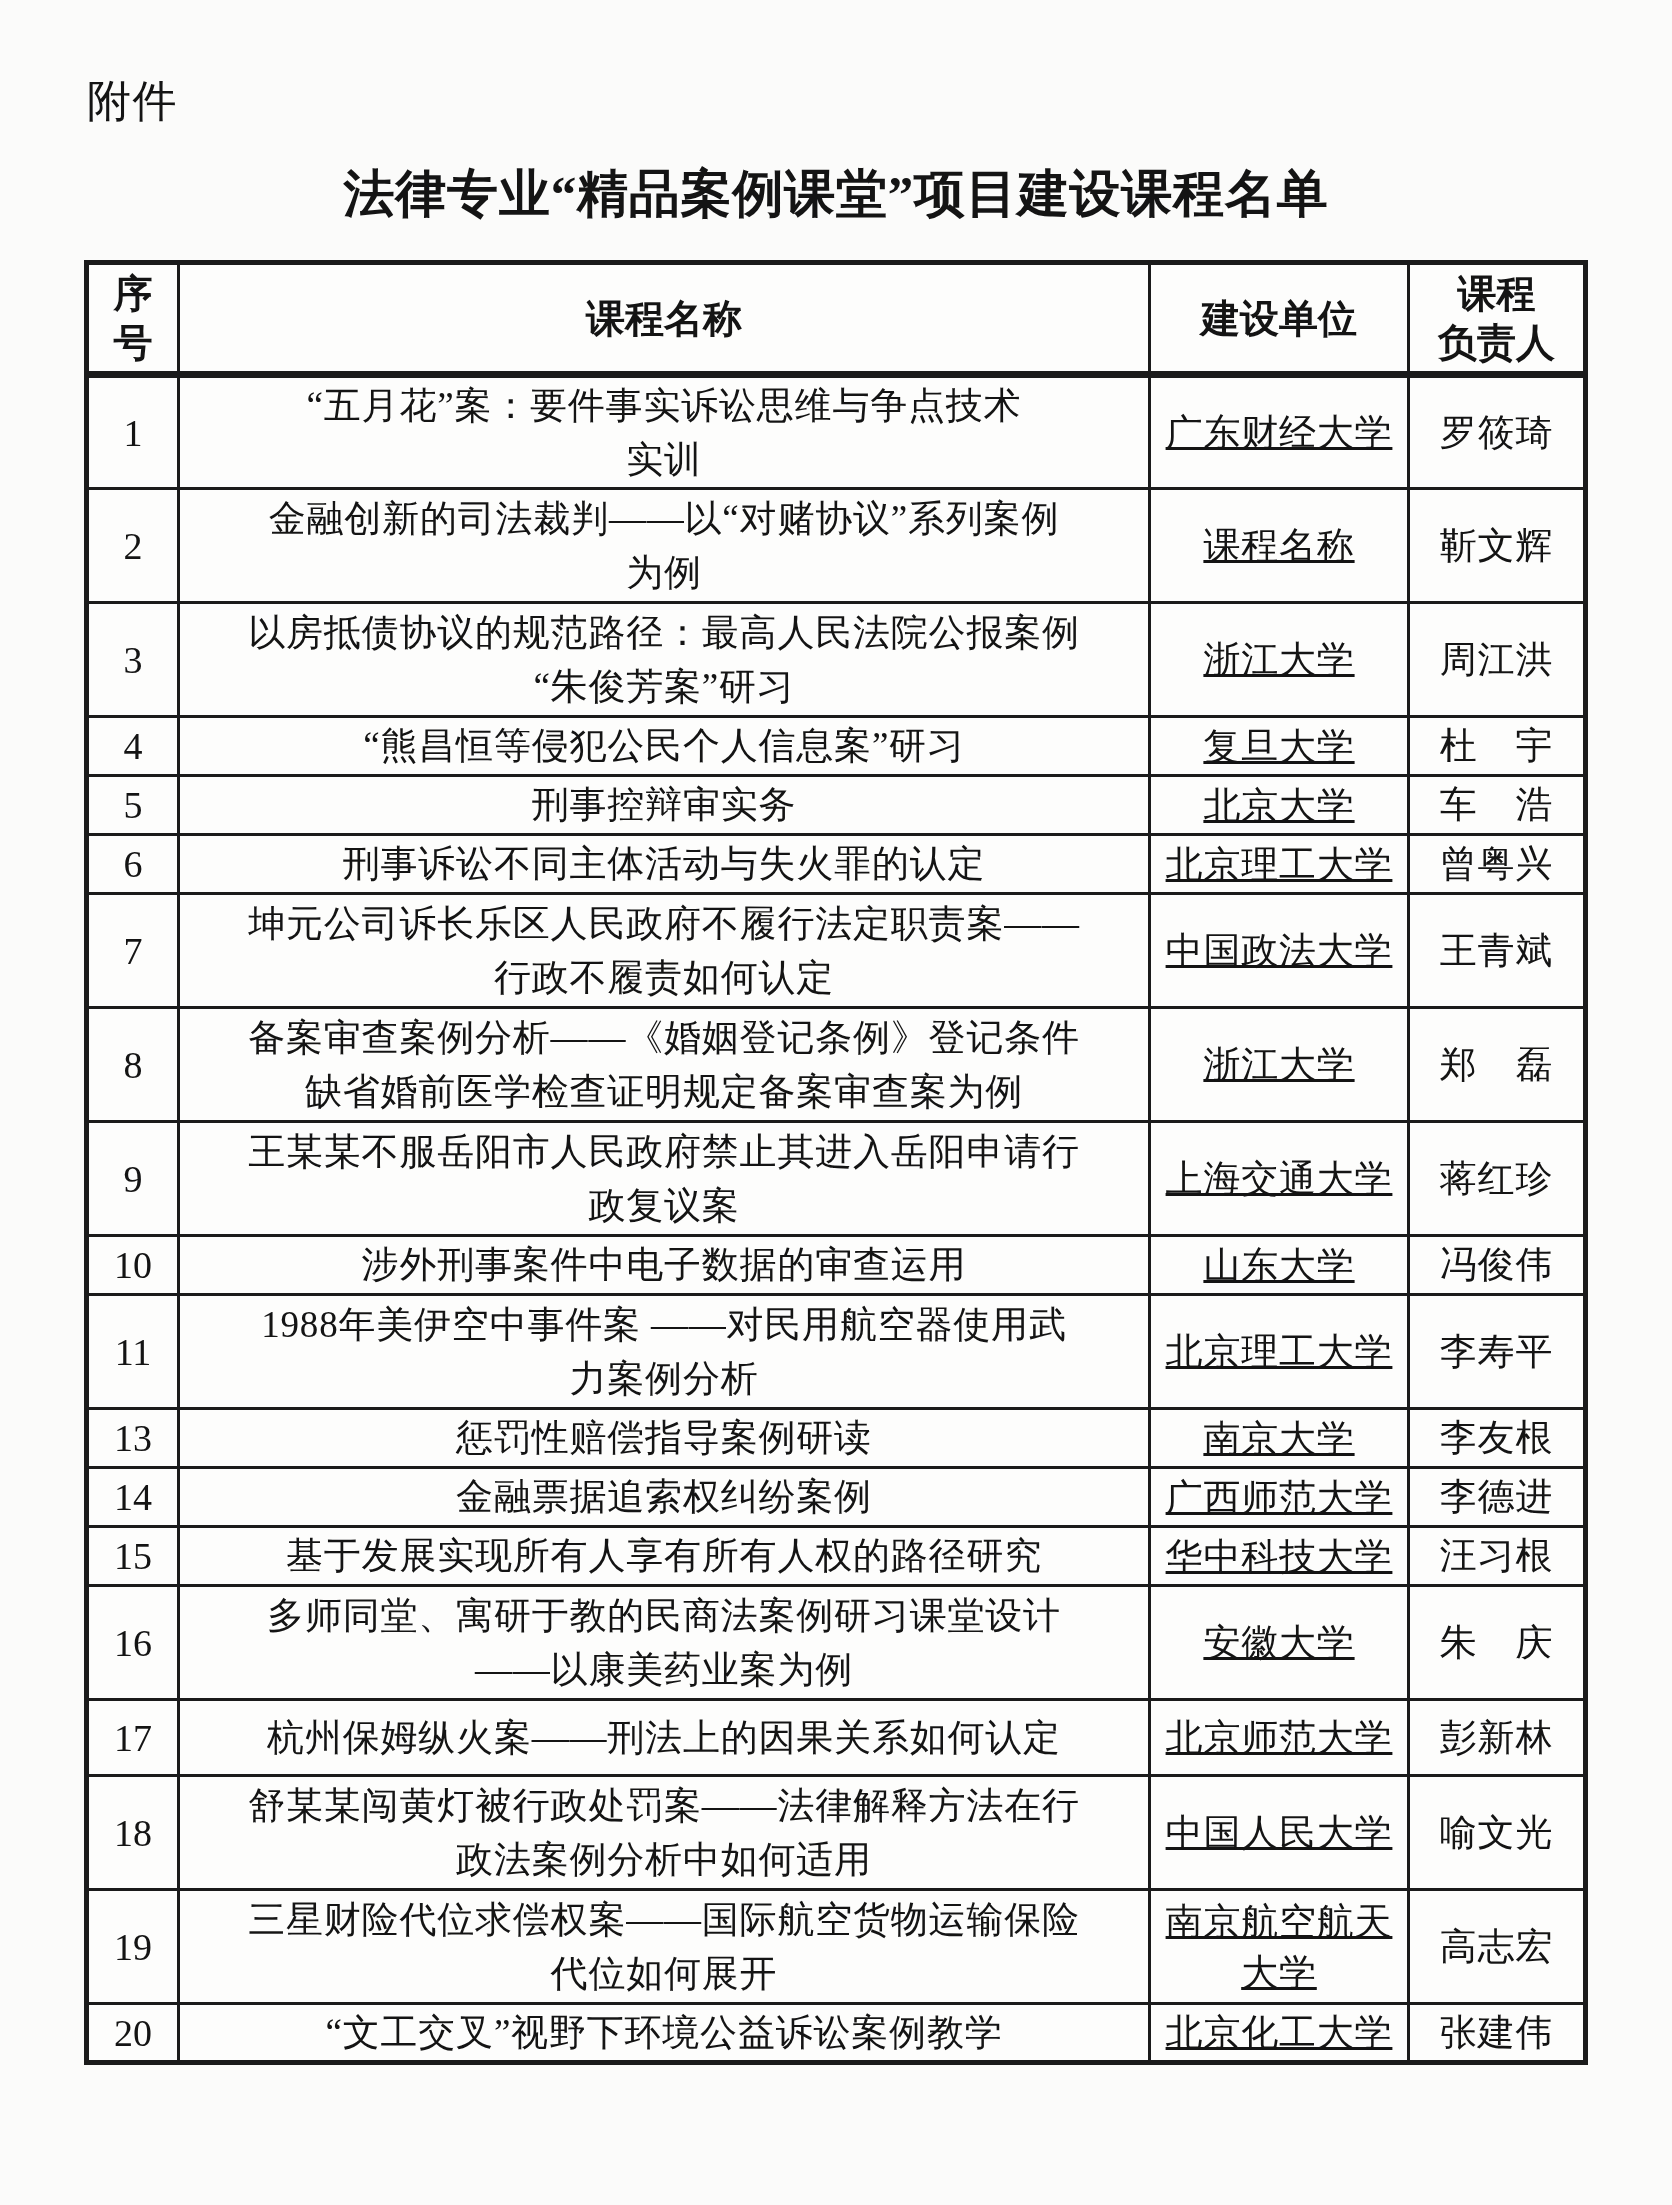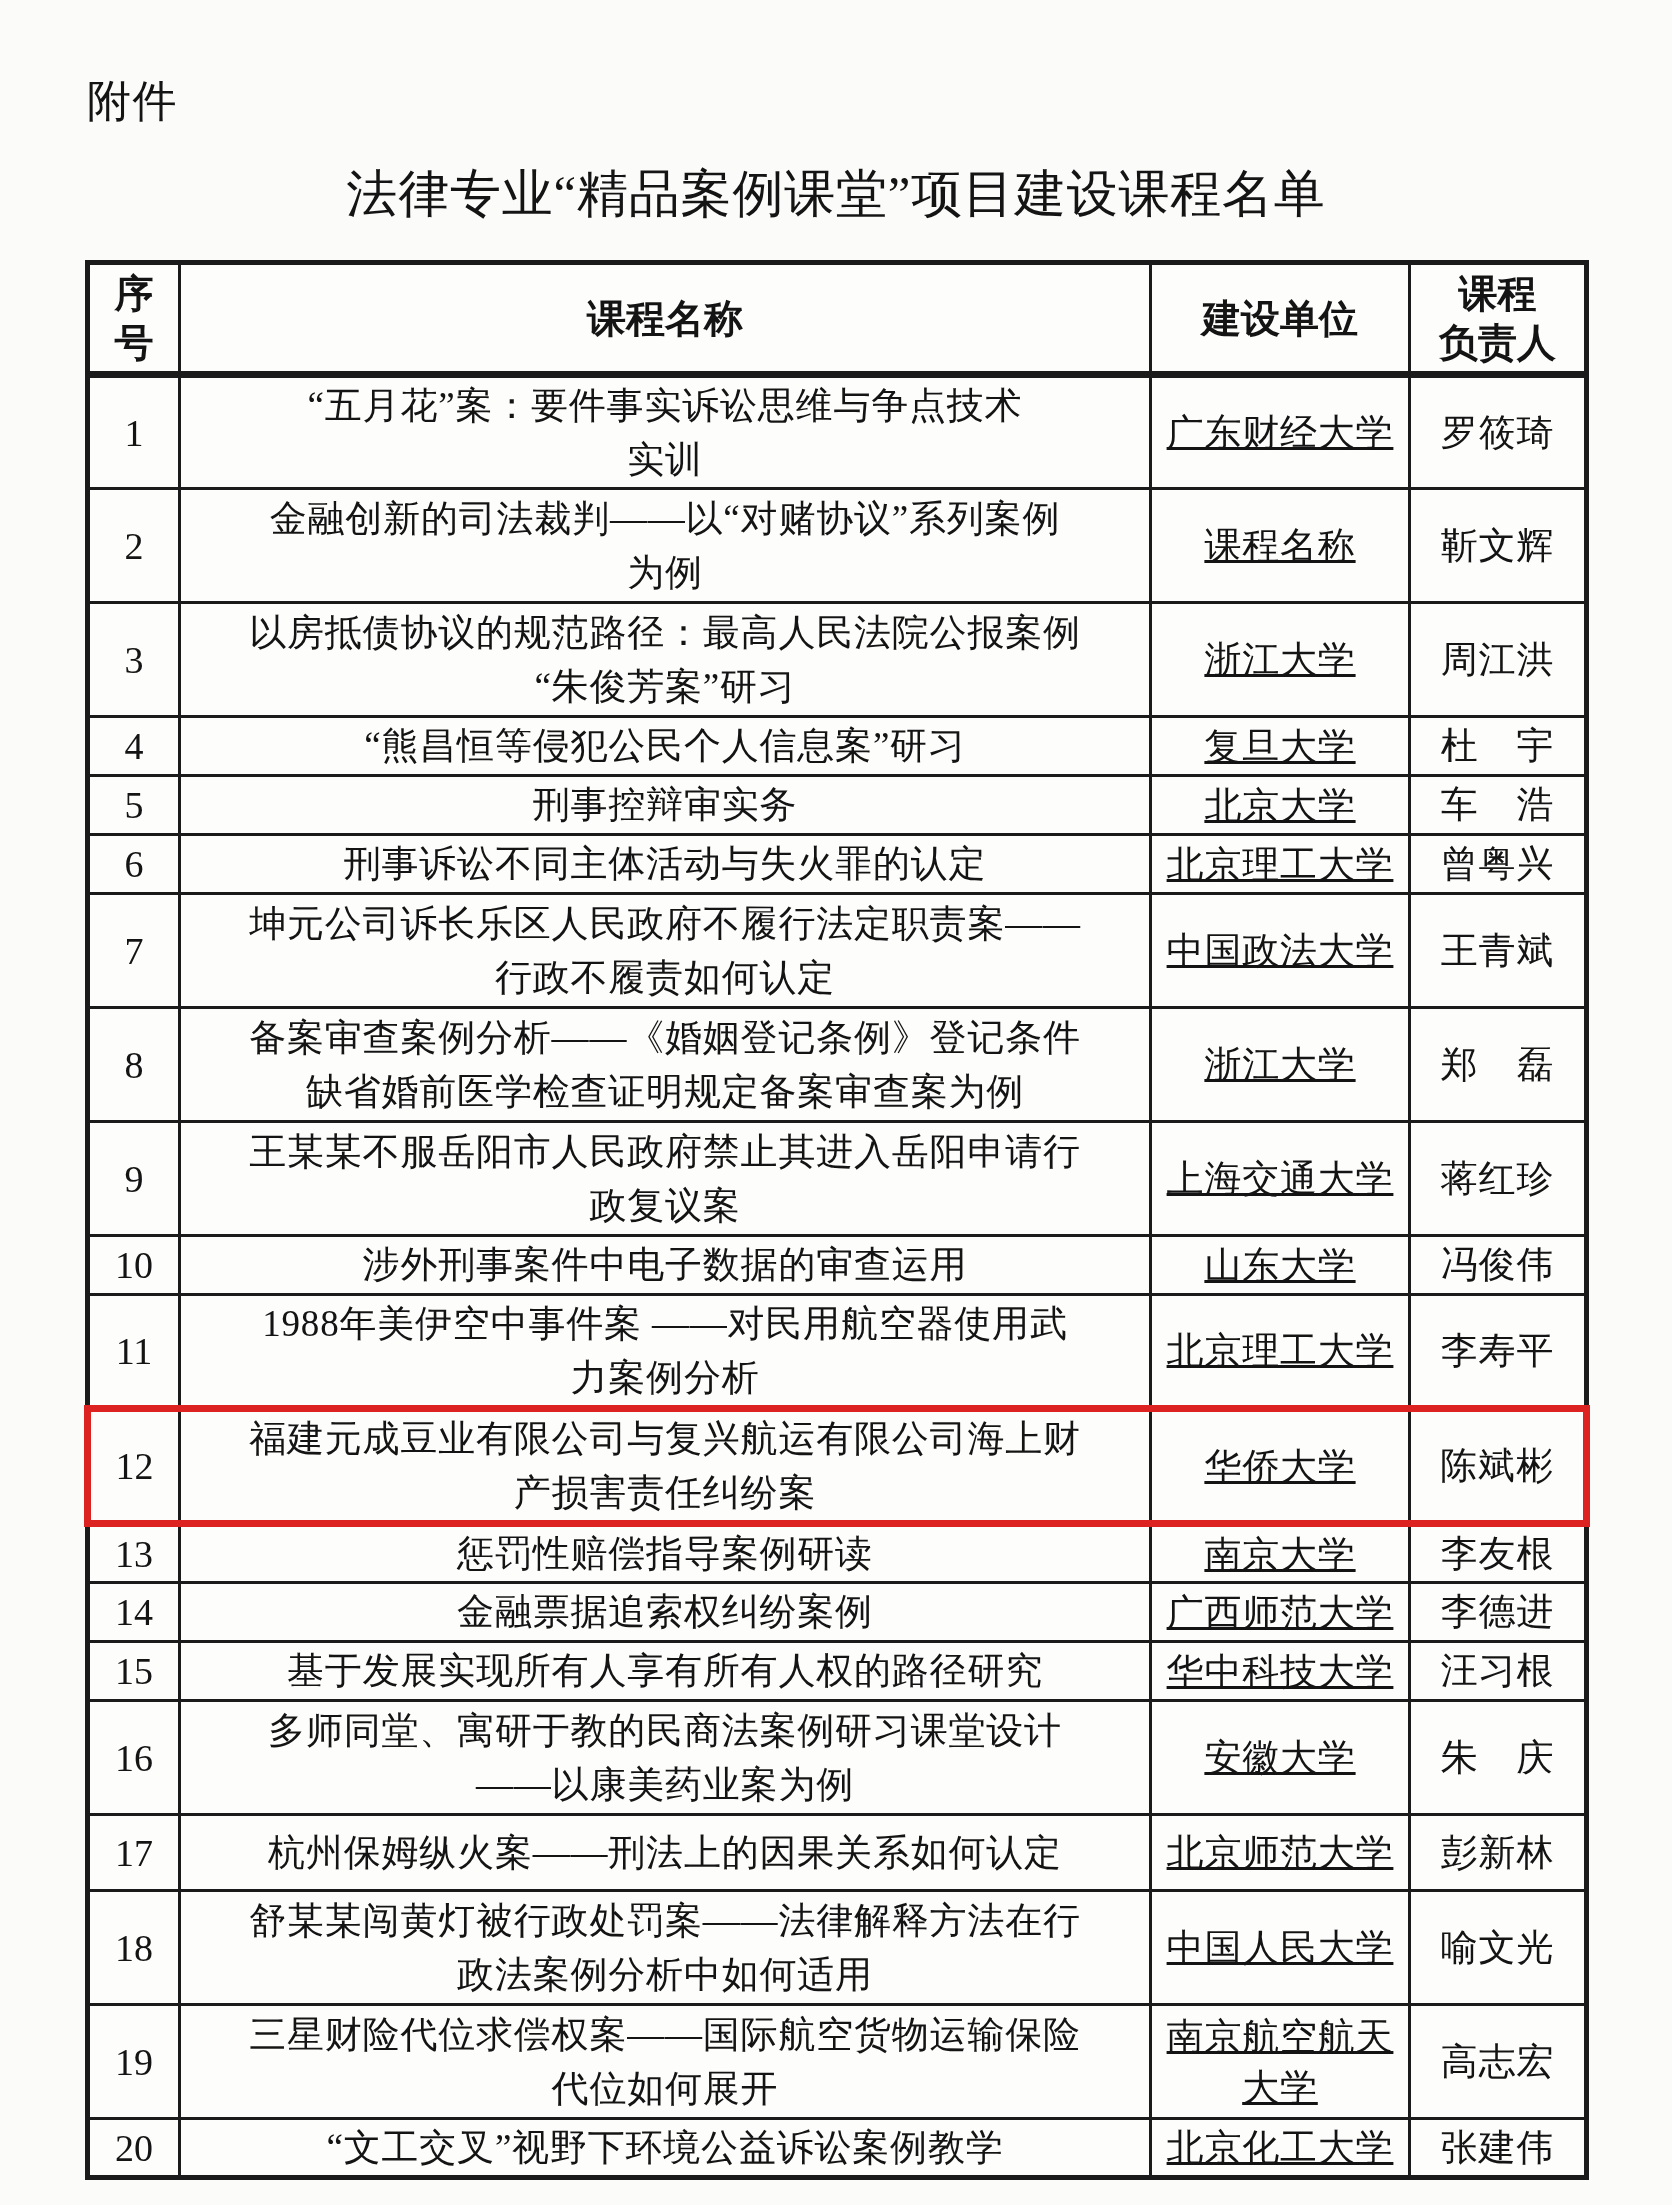--- a/index.html
+++ b/index.html
@@ -24,21 +24,21 @@
     font-weight: 500;
   }
   .doc-title {
     position: absolute;
     left: 0;
     right: 0;
     top: 160px;
     margin: 0;
     text-align: center;
     font-size: 51px;
-    font-weight: normal;
+    font-weight: bold;
     letter-spacing: 0.8px;
   }
   table.course-table {
     position: absolute;
     left: 84px;
     top: 260px;
     width: 1499px;
     border-collapse: collapse;
     table-layout: fixed;
     background: #fdfdfc;
@@ -177,27 +177,20 @@
         <td class="unit">山东大学</td>
         <td class="leader">冯俊伟</td>
       </tr>
       <tr style="height: 114px;">
         <td class="no">11</td>
         <td class="course">1988年美伊空中事件案 ——对民用航空器使用武
 力案例分析</td>
         <td class="unit">北京理工大学</td>
         <td class="leader">李寿平</td>
       </tr>
-      <tr class="hl" style="height: 114px;">
-        <td class="no">12</td>
-        <td class="course">福建元成豆业有限公司与复兴航运有限公司海上财
-产损害责任纠纷案</td>
-        <td class="unit">华侨大学</td>
-        <td class="leader">陈斌彬</td>
-      </tr>
       <tr style="height: 59px;">
         <td class="no">13</td>
         <td class="course">惩罚性赔偿指导案例研读</td>
         <td class="unit">南京大学</td>
         <td class="leader">李友根</td>
       </tr>
       <tr style="height: 59px;">
         <td class="no">14</td>
         <td class="course">金融票据追索权纠纷案例</td>
         <td class="unit">广西师范大学</td>

